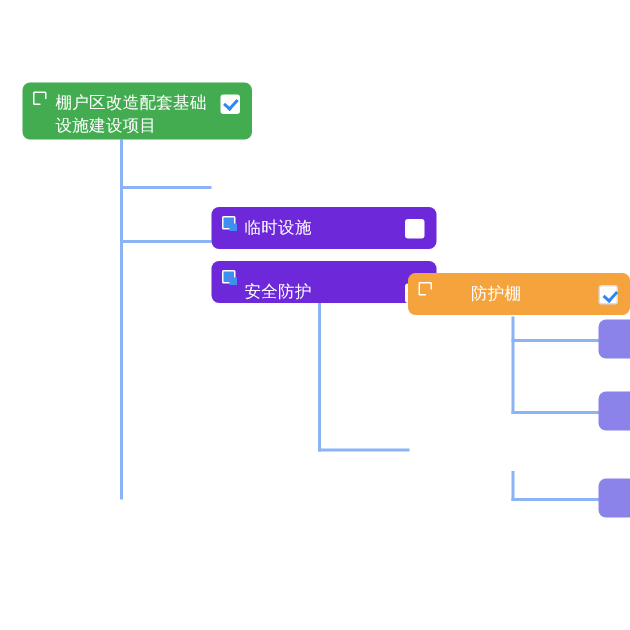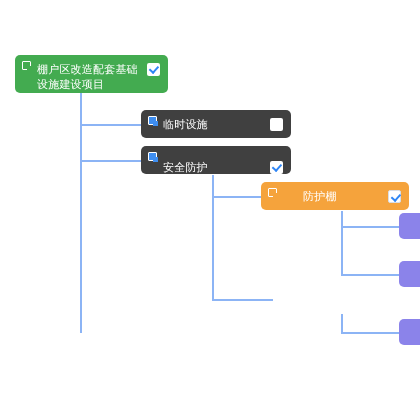--- a/index.html
+++ b/index.html
@@ -86,21 +86,21 @@
     top: 1px;
     width: 3.5px;
     height: 7px;
     border: solid #2f86f6;
     border-width: 0 2px 2px 0;
     transform: rotate(42deg);
   }
 
   
   .node.green  { background: #43ab50; }
-  .node.blue   { background: #404040; }
+  .node.blue   { background: #6d28d9; margin-top: 28px; }
   .node.orange { background: #f5a33c; }
   .node.purple { background: #8b83ea; }
 
   .node.green  .corner-icon { background: #43ab50; }
   .node.blue   .corner-icon { background: #3f8ef0; }
   .node.orange .corner-icon { background: #f5a33c; }
 
   .node.orange .cbox.checked::after,
   .node.purple .cbox.checked::after { border-color: #2f86f6; }
   .node.orange .cbox,
@@ -156,21 +156,21 @@
     <span class="label">临时设施</span>
     <span class="cbox"></span>
   </div>
 
   <div class="node blue" style="left:141px; top:146px; width:150px; height:28px;align-items:flex-end;">
     <span class="corner-icon"></span>
     <span class="label">安全防护</span>
     <span class="cbox checked"></span>
   </div>
 
-  <div class="node orange" style="left:261px; top:182px; width:148px; height:28px;padding-left:42px;">
+  <div class="node orange" style="left:272px; top:182px; width:148px; height:28px;padding-left:42px;">
     <span class="corner-icon"></span>
     <span class="label">防护棚</span>
     <span class="cbox checked"></span>
   </div>
 
 
   <div class="node purple" style="left:399px; top:213px; width:26px; height:26px;">
     <span class="label"></span>
   </div>
 

